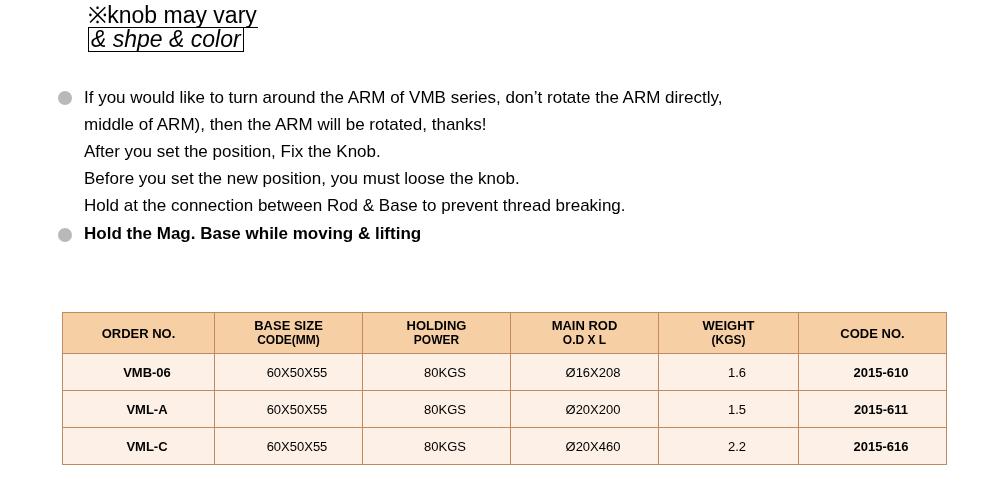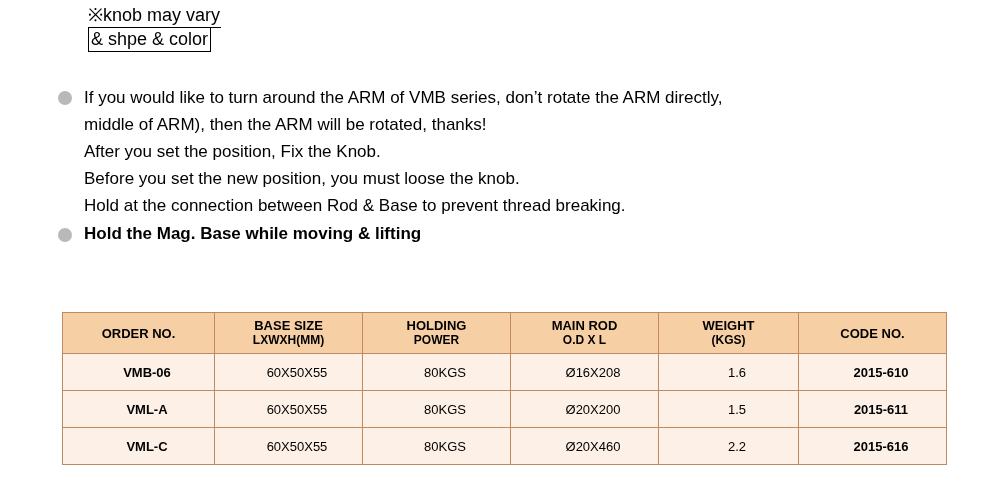--- a/index.html
+++ b/index.html
@@ -14,36 +14,37 @@
     color: #000000;
     overflow: hidden;
     position: relative;
   }
 
   
   .note-block {
     position: absolute;
     left: 88px;
     top: 4px;
-    font-size: 18px;
+    font-size: 23px;
     line-height: 22px;
   }
   .note-line-1 {
     display: inline-block;
     border-bottom: 1px solid #000;
     padding: 0 1px 1px 0;
     white-space: nowrap;
   }
   .note-line-2 {
     display: inline-block;
     border: 1px solid #000;
     border-top: none;
     padding: 0 2px 1px 2px;
     margin-top: 0px;
     white-space: nowrap;
+    font-style: italic;
   }
 
   
   .bullets {
     position: absolute;
     left: 58px;
     top: 84px;
     width: 880px;
   }
   .bullet-row {
@@ -159,21 +160,21 @@
       <col class="c4">
       <col class="c5">
   </colgroup>
   <thead>
     <tr>
       <th>
         <span>ORDER NO.</span>
       </th>
       <th>
         <span>BASE SIZE</span>
-        <span class="sub">LXWXH(MM)</span>
+        <span class="sub">CODE(MM)</span>
       </th>
       <th>
         <span>HOLDING</span>
         <span class="sub">POWER</span>
       </th>
       <th>
         <span>MAIN ROD</span>
         <span class="sub">O.D X L</span>
       </th>
       <th>

